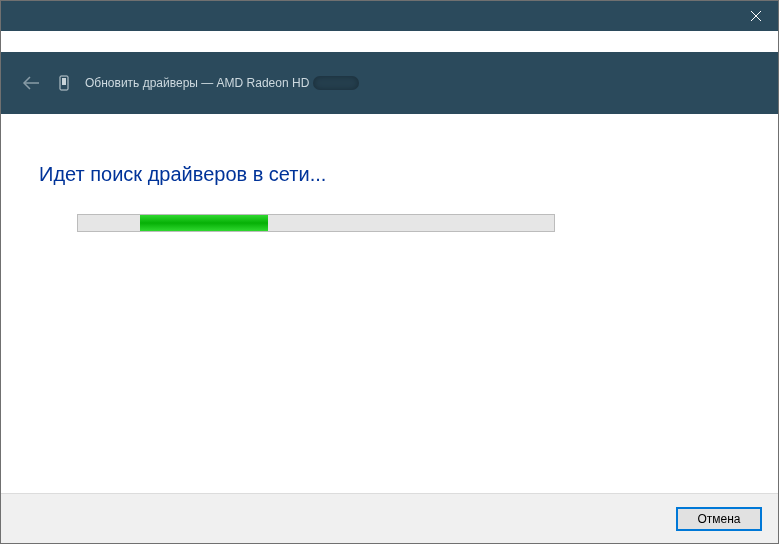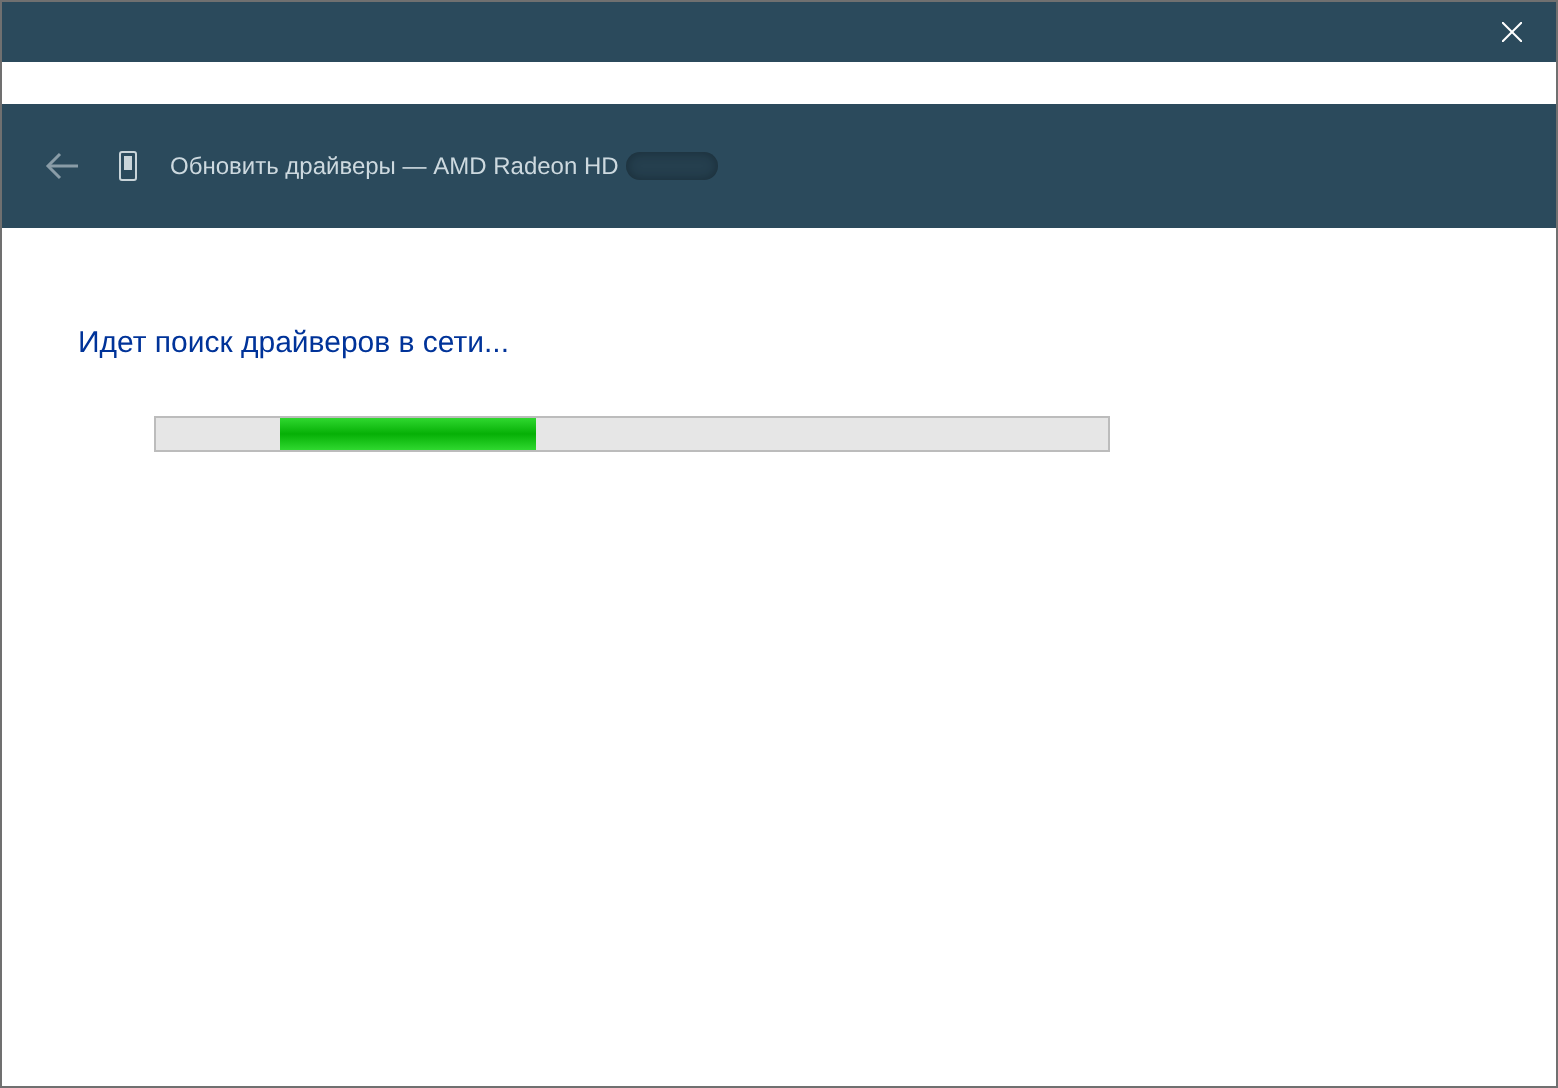--- a/index.html
+++ b/index.html
@@ -70,21 +70,21 @@
     filter: brightness(0.85);
     box-shadow: inset 0 0 6px rgba(0,0,0,0.3);
   }
   .content {
     flex: 1;
     padding: 28px 38px 0 38px;
     background: #fff;
   }
   .status-text {
     color: #003399;
-    font-size: 15px;
+    font-size: 20px;
     margin-bottom: 28px;
   }
   .progress-wrap {
     margin-left: 38px;
     width: 478px;
     height: 18px;
     border: 1px solid #bcbcbc;
     background: #e6e6e6;
     position: relative;
     overflow: hidden;
@@ -152,14 +152,19 @@
     </div>
   </div>
 
   <div class="content">
     <div class="status-text">Идет поиск драйверов в сети...</div>
     <div class="progress-wrap">
       <div class="progress-chunk"></div>
     </div>
   </div>
 
+  <div class="footer">
+    <div class="btn">
+      <span>Отмена</span>
+    </div>
+  </div>
 
 </div>
 
 </body></html>

